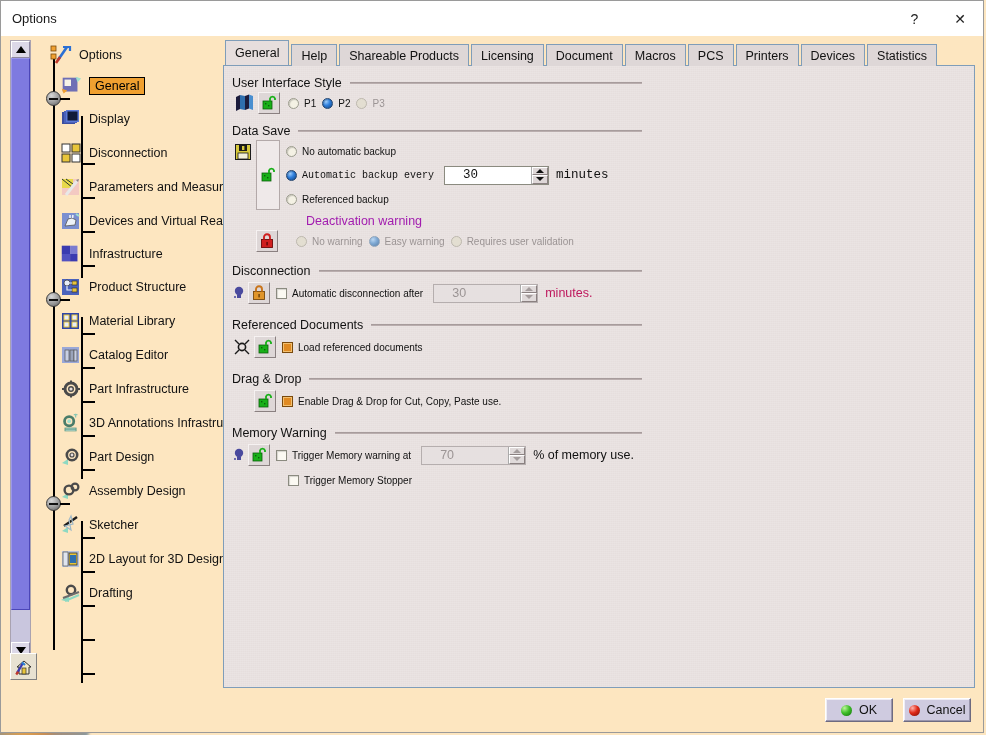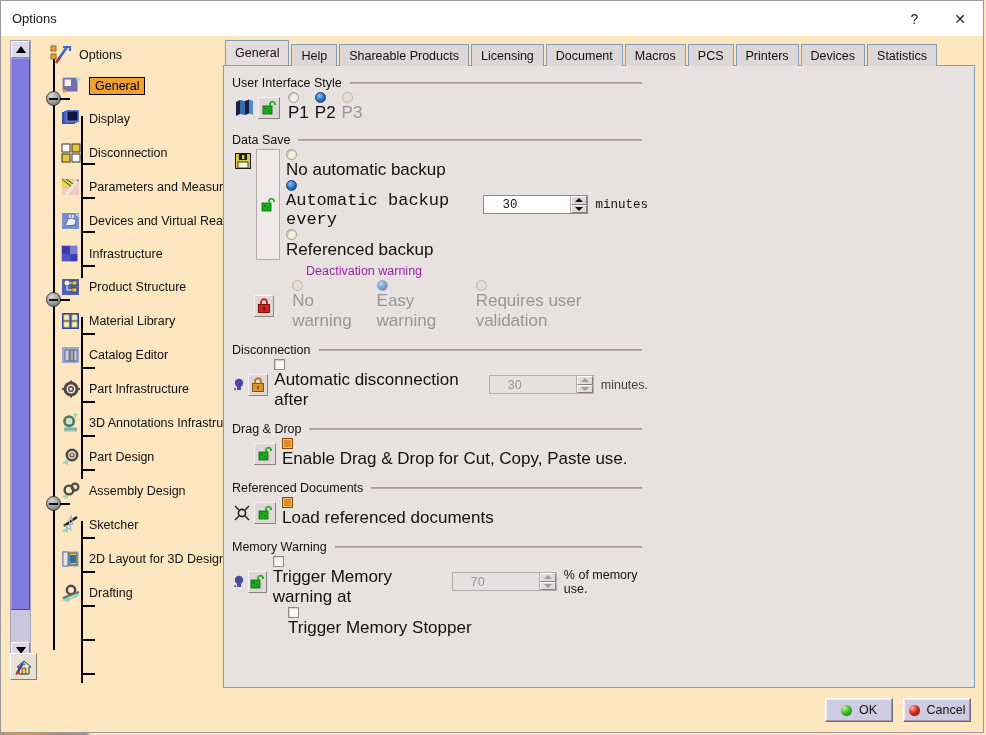--- a/index.html
+++ b/index.html
@@ -172,21 +172,21 @@
   }
   .row{display:flex;align-items:center;min-height:22px;}
   .lockbtn{
     width:22px;height:22px;box-sizing:border-box;
     background:#ded7d7;border:1px solid #f6f2f2;
     border-right-color:#8a8080;border-bottom-color:#8a8080;
     display:flex;align-items:center;justify-content:center;
   }
   .bulb{width:18px;min-width:18px;display:flex;align-items:center;justify-content:center;}
 
-  label.ctl{display:inline-flex;align-items:flex-start;font-size:17px;color:#111;margin-right:6px;flex-direction:column;}
+  label.ctl{display:inline-flex;align-items:center;font-size:10px;color:#111;margin-right:6px;}
   label.ctl.dis{color:#9b9494;}
   .radio{
     width:11px;height:11px;border-radius:50%;margin-right:5px;flex:0 0 auto;
     background:#f4f1e4;border:1px solid #9c9c8e;box-sizing:border-box;
     box-shadow:inset 1px 1px 1px rgba(0,0,0,.18);
   }
   .radio.on{
     background:radial-gradient(circle at 33% 28%,#9fd0ff 0%,#2f7fdc 45%,#11427e 100%);
     border:1px solid #23456f;
   }
@@ -701,21 +701,48 @@
                   <span class="val">30</span>
                   <span class="btns">
                     <div>
                         <i class="tri-u"></i>
                       </div>
                     <div>
                         <i class="tri-d"></i>
                       </div>
                   </span>
                 </span>
-                <span style="font-size:12.5px;color:#404040;margin-left:3px;">minutes.</span>
+                <span style="font-size:12.5px;color:#be185d;margin-left:3px;">minutes.</span>
+              </div>
+            </div>
+
+            <div class="grp" style="margin-top:12px;">
+              <div class="grp-title">
+                <span>Referenced Documents</span>
+                <span class="rule"></span>
+              </div>
+              <div class="row" style="min-height:26px;">
+                <span class="bulb" style="width:24px;">
+                  <svg width="18" height="18" viewBox="0 0 18 18">
+                    <circle cx="9" cy="9" r="3.6" fill="none" stroke="#1b1b1b" stroke-width="1.6"></circle>
+                    <path d="M2 2 L6 6 M16 2 L12 6 M2 16 L6 12 M16 16 L12 12" stroke="#1b1b1b" stroke-width="1.4"></path>
+                  </svg>
+                </span>
+                <span class="lockbtn">
+                  <svg width="16" height="16" viewBox="0 0 16 16">
+                    <rect x="2" y="6" width="9" height="8" fill="#18b018" stroke="#0a5f0a" stroke-width=".8"></rect>
+                    <path d="M9 6 L9 3.6 A2.6 2.6 0 0 1 14 3.6 L14 5" fill="none" stroke="#18b018" stroke-width="1.8"></path>
+                    <rect x="4" y="8" width="1.4" height="1.4" fill="#0a5f0a"></rect>
+                    <rect x="7" y="10" width="1.4" height="1.4" fill="#0a5f0a"></rect>
+                  </svg>
+                </span>
+                <label class="ctl" style="margin-left:6px;">
+                  <span class="cbox on"></span>
+                  <span>Load referenced documents</span>
+                </label>
               </div>
             </div>
 
             <div class="grp" style="margin-top:12px;">
               <div class="grp-title">
                 <span>Drag &amp; Drop</span>
                 <span class="rule"></span>
               </div>
               <div class="row" style="min-height:26px;">
                 <span class="bulb" style="width:24px;"></span>
@@ -723,47 +750,20 @@
                   <svg width="16" height="16" viewBox="0 0 16 16">
                     <rect x="2" y="6" width="9" height="8" fill="#18b018" stroke="#0a5f0a" stroke-width=".8"></rect>
                     <path d="M9 6 L9 3.6 A2.6 2.6 0 0 1 14 3.6 L14 5" fill="none" stroke="#18b018" stroke-width="1.8"></path>
                     <rect x="4" y="8" width="1.4" height="1.4" fill="#0a5f0a"></rect>
                     <rect x="7" y="10" width="1.4" height="1.4" fill="#0a5f0a"></rect>
                   </svg>
                 </span>
                 <label class="ctl" style="margin-left:6px;">
                   <span class="cbox on"></span>
                   <span>Enable Drag &amp; Drop for Cut, Copy, Paste use.</span>
-                </label>
-              </div>
-            </div>
-
-            <div class="grp" style="margin-top:12px;">
-              <div class="grp-title">
-                <span>Referenced Documents</span>
-                <span class="rule"></span>
-              </div>
-              <div class="row" style="min-height:26px;">
-                <span class="bulb" style="width:24px;">
-                  <svg width="18" height="18" viewBox="0 0 18 18">
-                    <circle cx="9" cy="9" r="3.6" fill="none" stroke="#1b1b1b" stroke-width="1.6"></circle>
-                    <path d="M2 2 L6 6 M16 2 L12 6 M2 16 L6 12 M16 16 L12 12" stroke="#1b1b1b" stroke-width="1.4"></path>
-                  </svg>
-                </span>
-                <span class="lockbtn">
-                  <svg width="16" height="16" viewBox="0 0 16 16">
-                    <rect x="2" y="6" width="9" height="8" fill="#18b018" stroke="#0a5f0a" stroke-width=".8"></rect>
-                    <path d="M9 6 L9 3.6 A2.6 2.6 0 0 1 14 3.6 L14 5" fill="none" stroke="#18b018" stroke-width="1.8"></path>
-                    <rect x="4" y="8" width="1.4" height="1.4" fill="#0a5f0a"></rect>
-                    <rect x="7" y="10" width="1.4" height="1.4" fill="#0a5f0a"></rect>
-                  </svg>
-                </span>
-                <label class="ctl" style="margin-left:6px;">
-                  <span class="cbox on"></span>
-                  <span>Load referenced documents</span>
                 </label>
               </div>
             </div>
 
             <div class="grp" style="margin-top:12px;">
               <div class="grp-title">
                 <span>Memory Warning</span>
                 <span class="rule"></span>
               </div>
               <div class="row" style="min-height:26px;">

